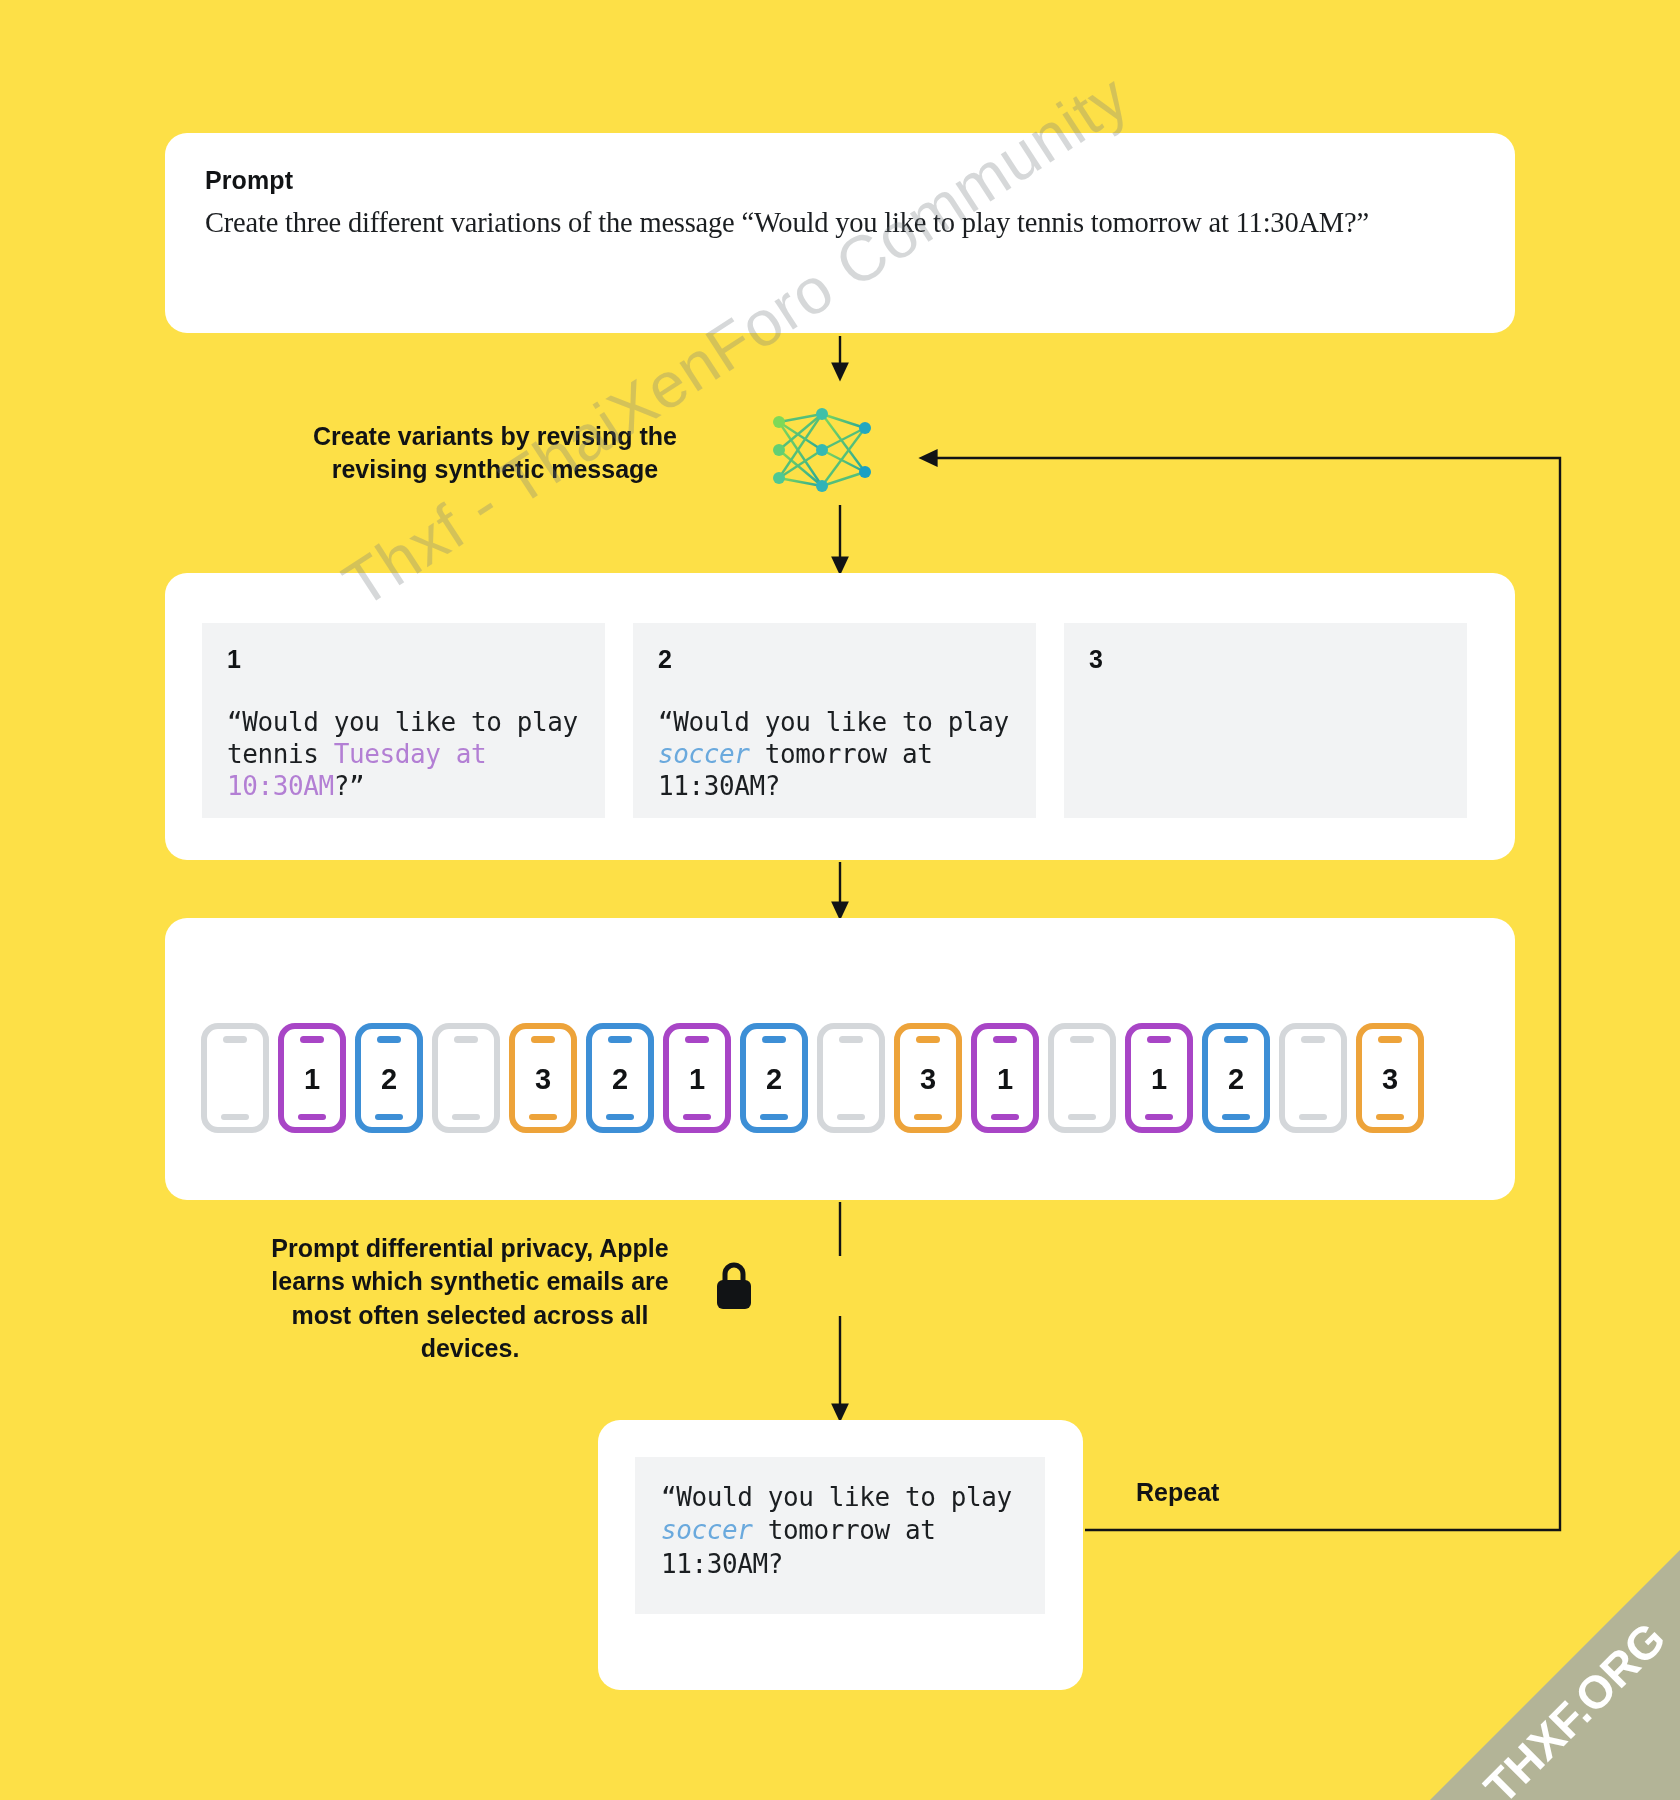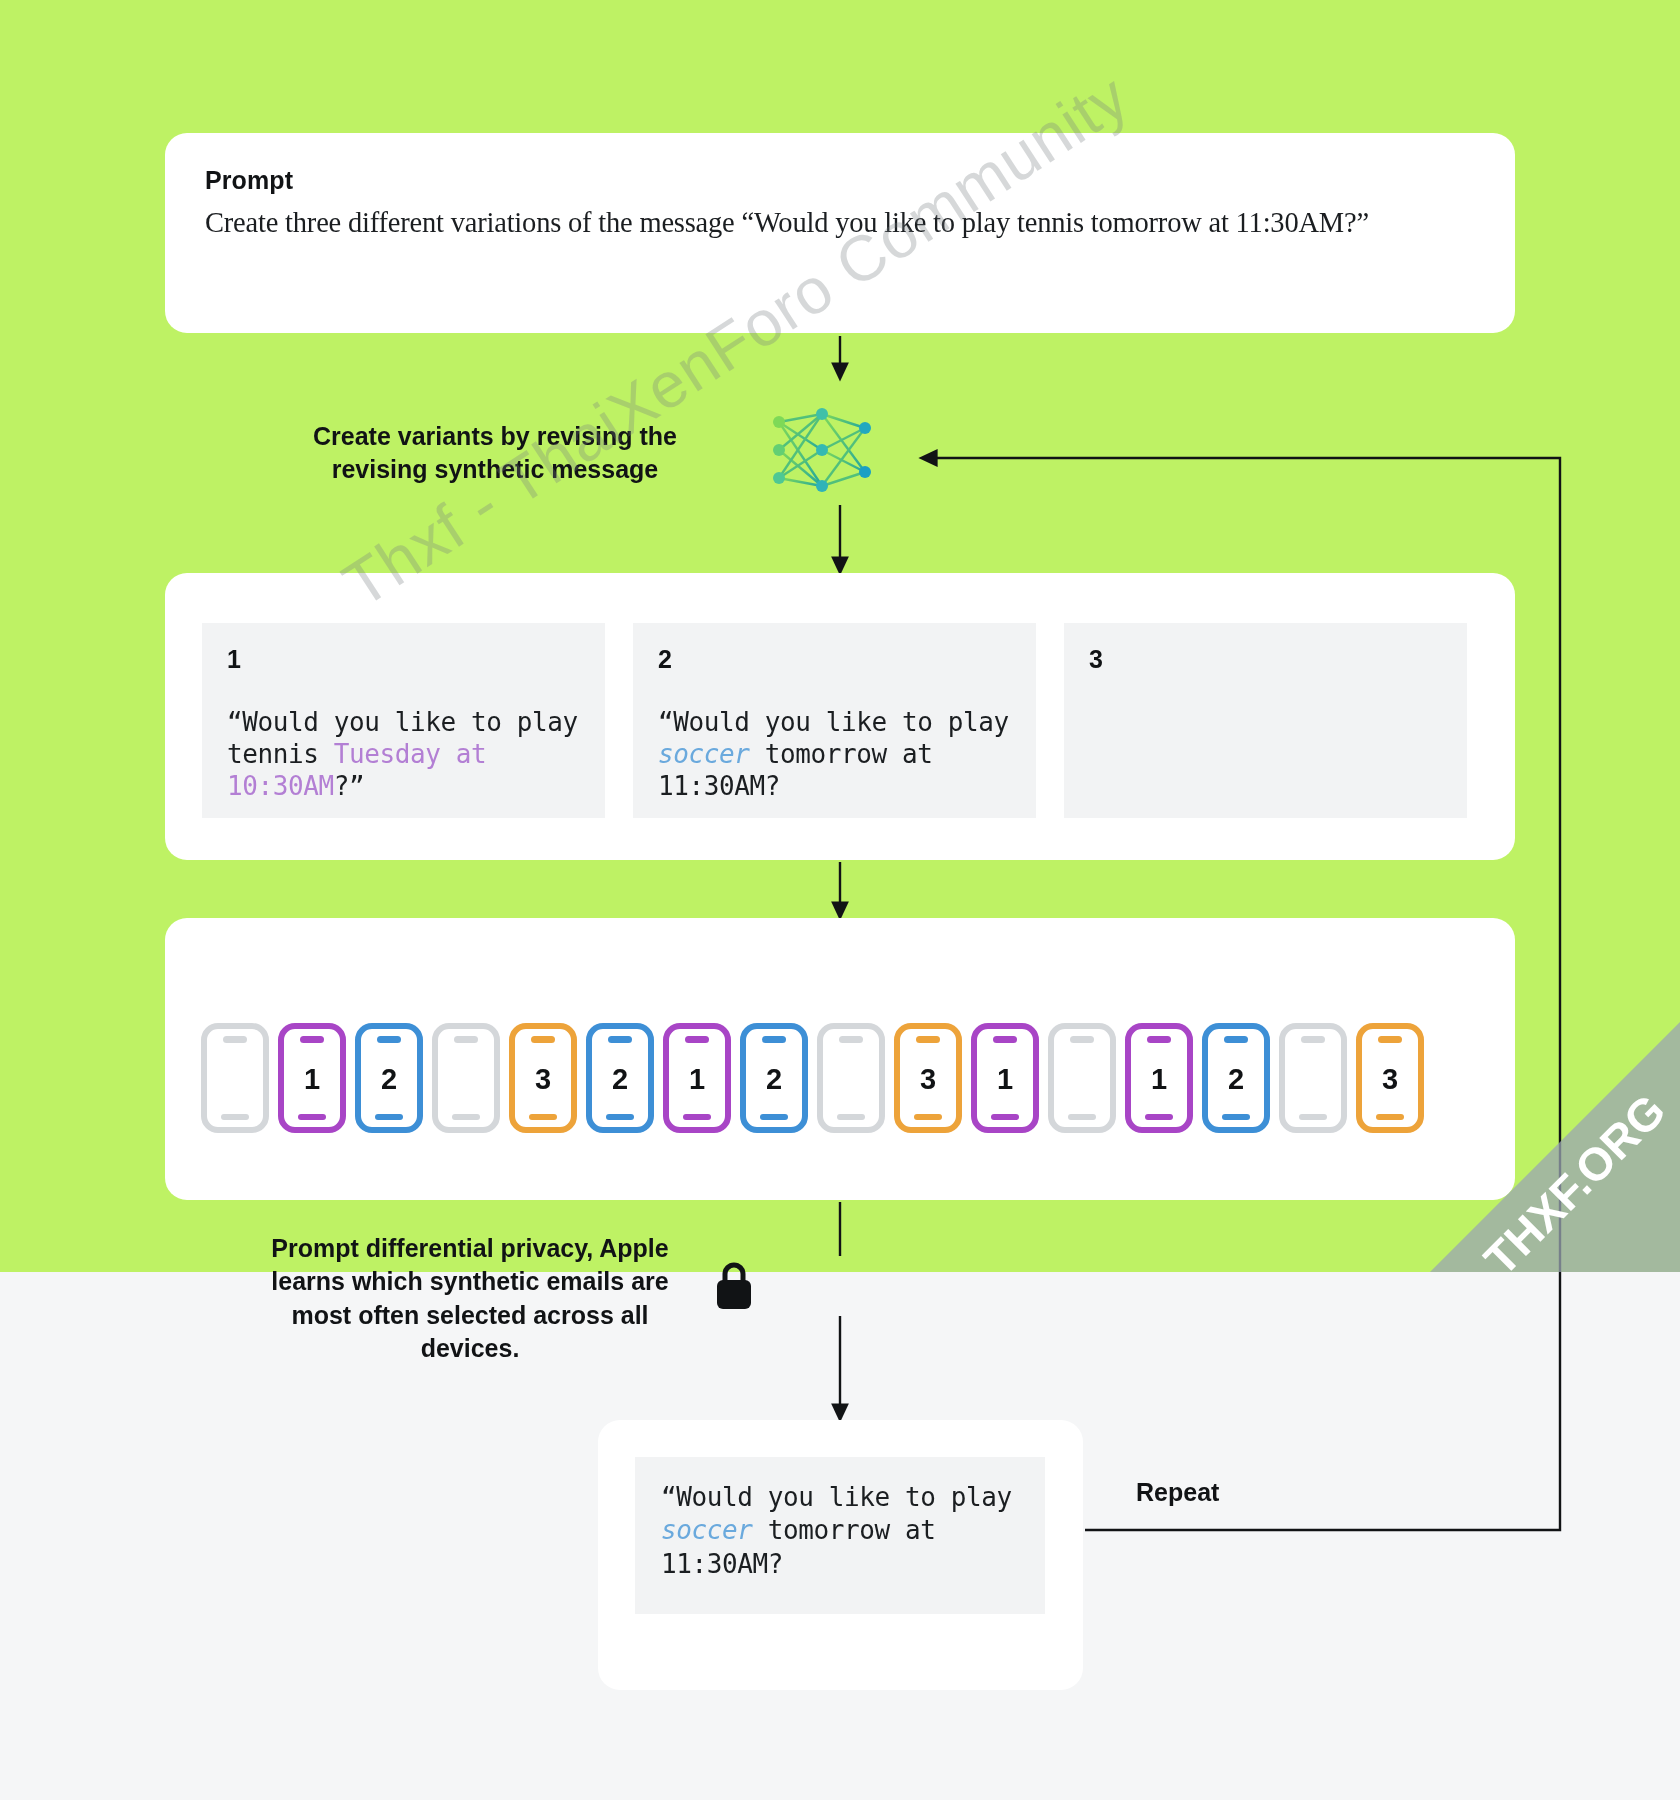--- a/index.html
+++ b/index.html
@@ -6,22 +6,22 @@
   html, body {
     width: 1680px;
     height: 1800px;
     background: #f5f6f7;
     font-family: "Liberation Sans", sans-serif;
     overflow: hidden;
   }
   #stage {
     position: relative;
     width: 1680px;
-    height: 1272px;
-    background: #bef264;
+    height: 1800px;
+    background: #fde047;
   }
 
   
   .card {
     position: absolute;
     background: #ffffff;
     border-radius: 22px;
   }
 
   

